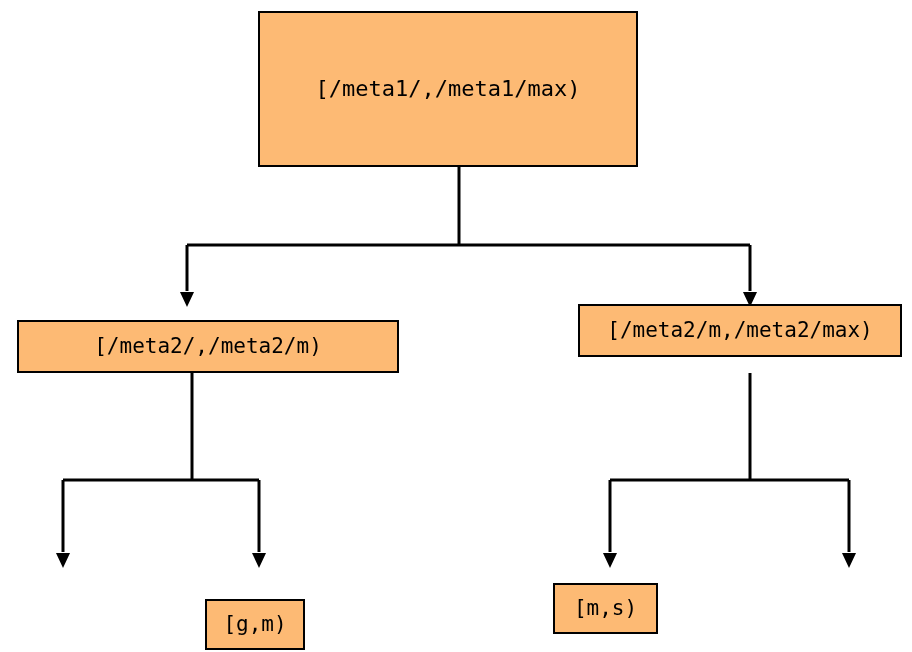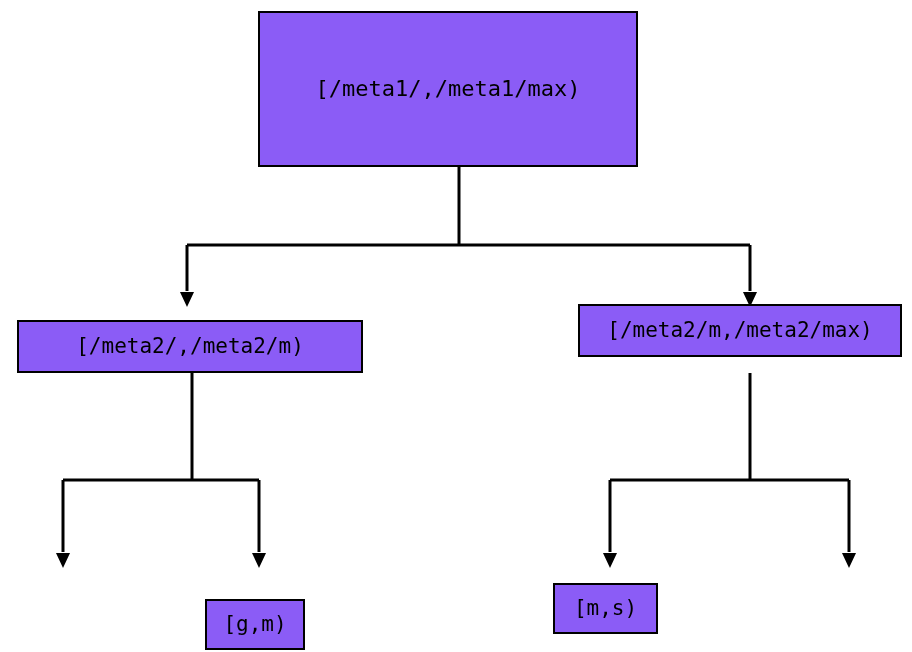--- a/index.html
+++ b/index.html
@@ -23,21 +23,21 @@
     left: 0;
     top: 0;
     width: 912px;
     height: 652px;
     pointer-events: none;
   }
   .node-box {
     position: absolute;
     box-sizing: border-box;
     border: 2px solid #000000;
-    background: #8b5cf6;
+    background: #fdba74;
     display: flex;
     align-items: center;
     justify-content: center;
     color: #000000;
     white-space: pre;
     letter-spacing: 0px;
   }
   .node-label {
     display: block;
     line-height: 1;
@@ -49,21 +49,21 @@
     top: 11px;
     width: 380px;
     height: 156px;
   }
   #node-root .node-label { font-size: 22px; }
 
   
   #node-mid-left {
     left: 17px;
     top: 320px;
-    width: 346px;
+    width: 382px;
     height: 53px;
     text-align: right;
   }
   #node-mid-right {
     left: 578px;
     top: 304px;
     width: 324px;
     height: 53px;
   }
   #node-mid-left .node-label,

